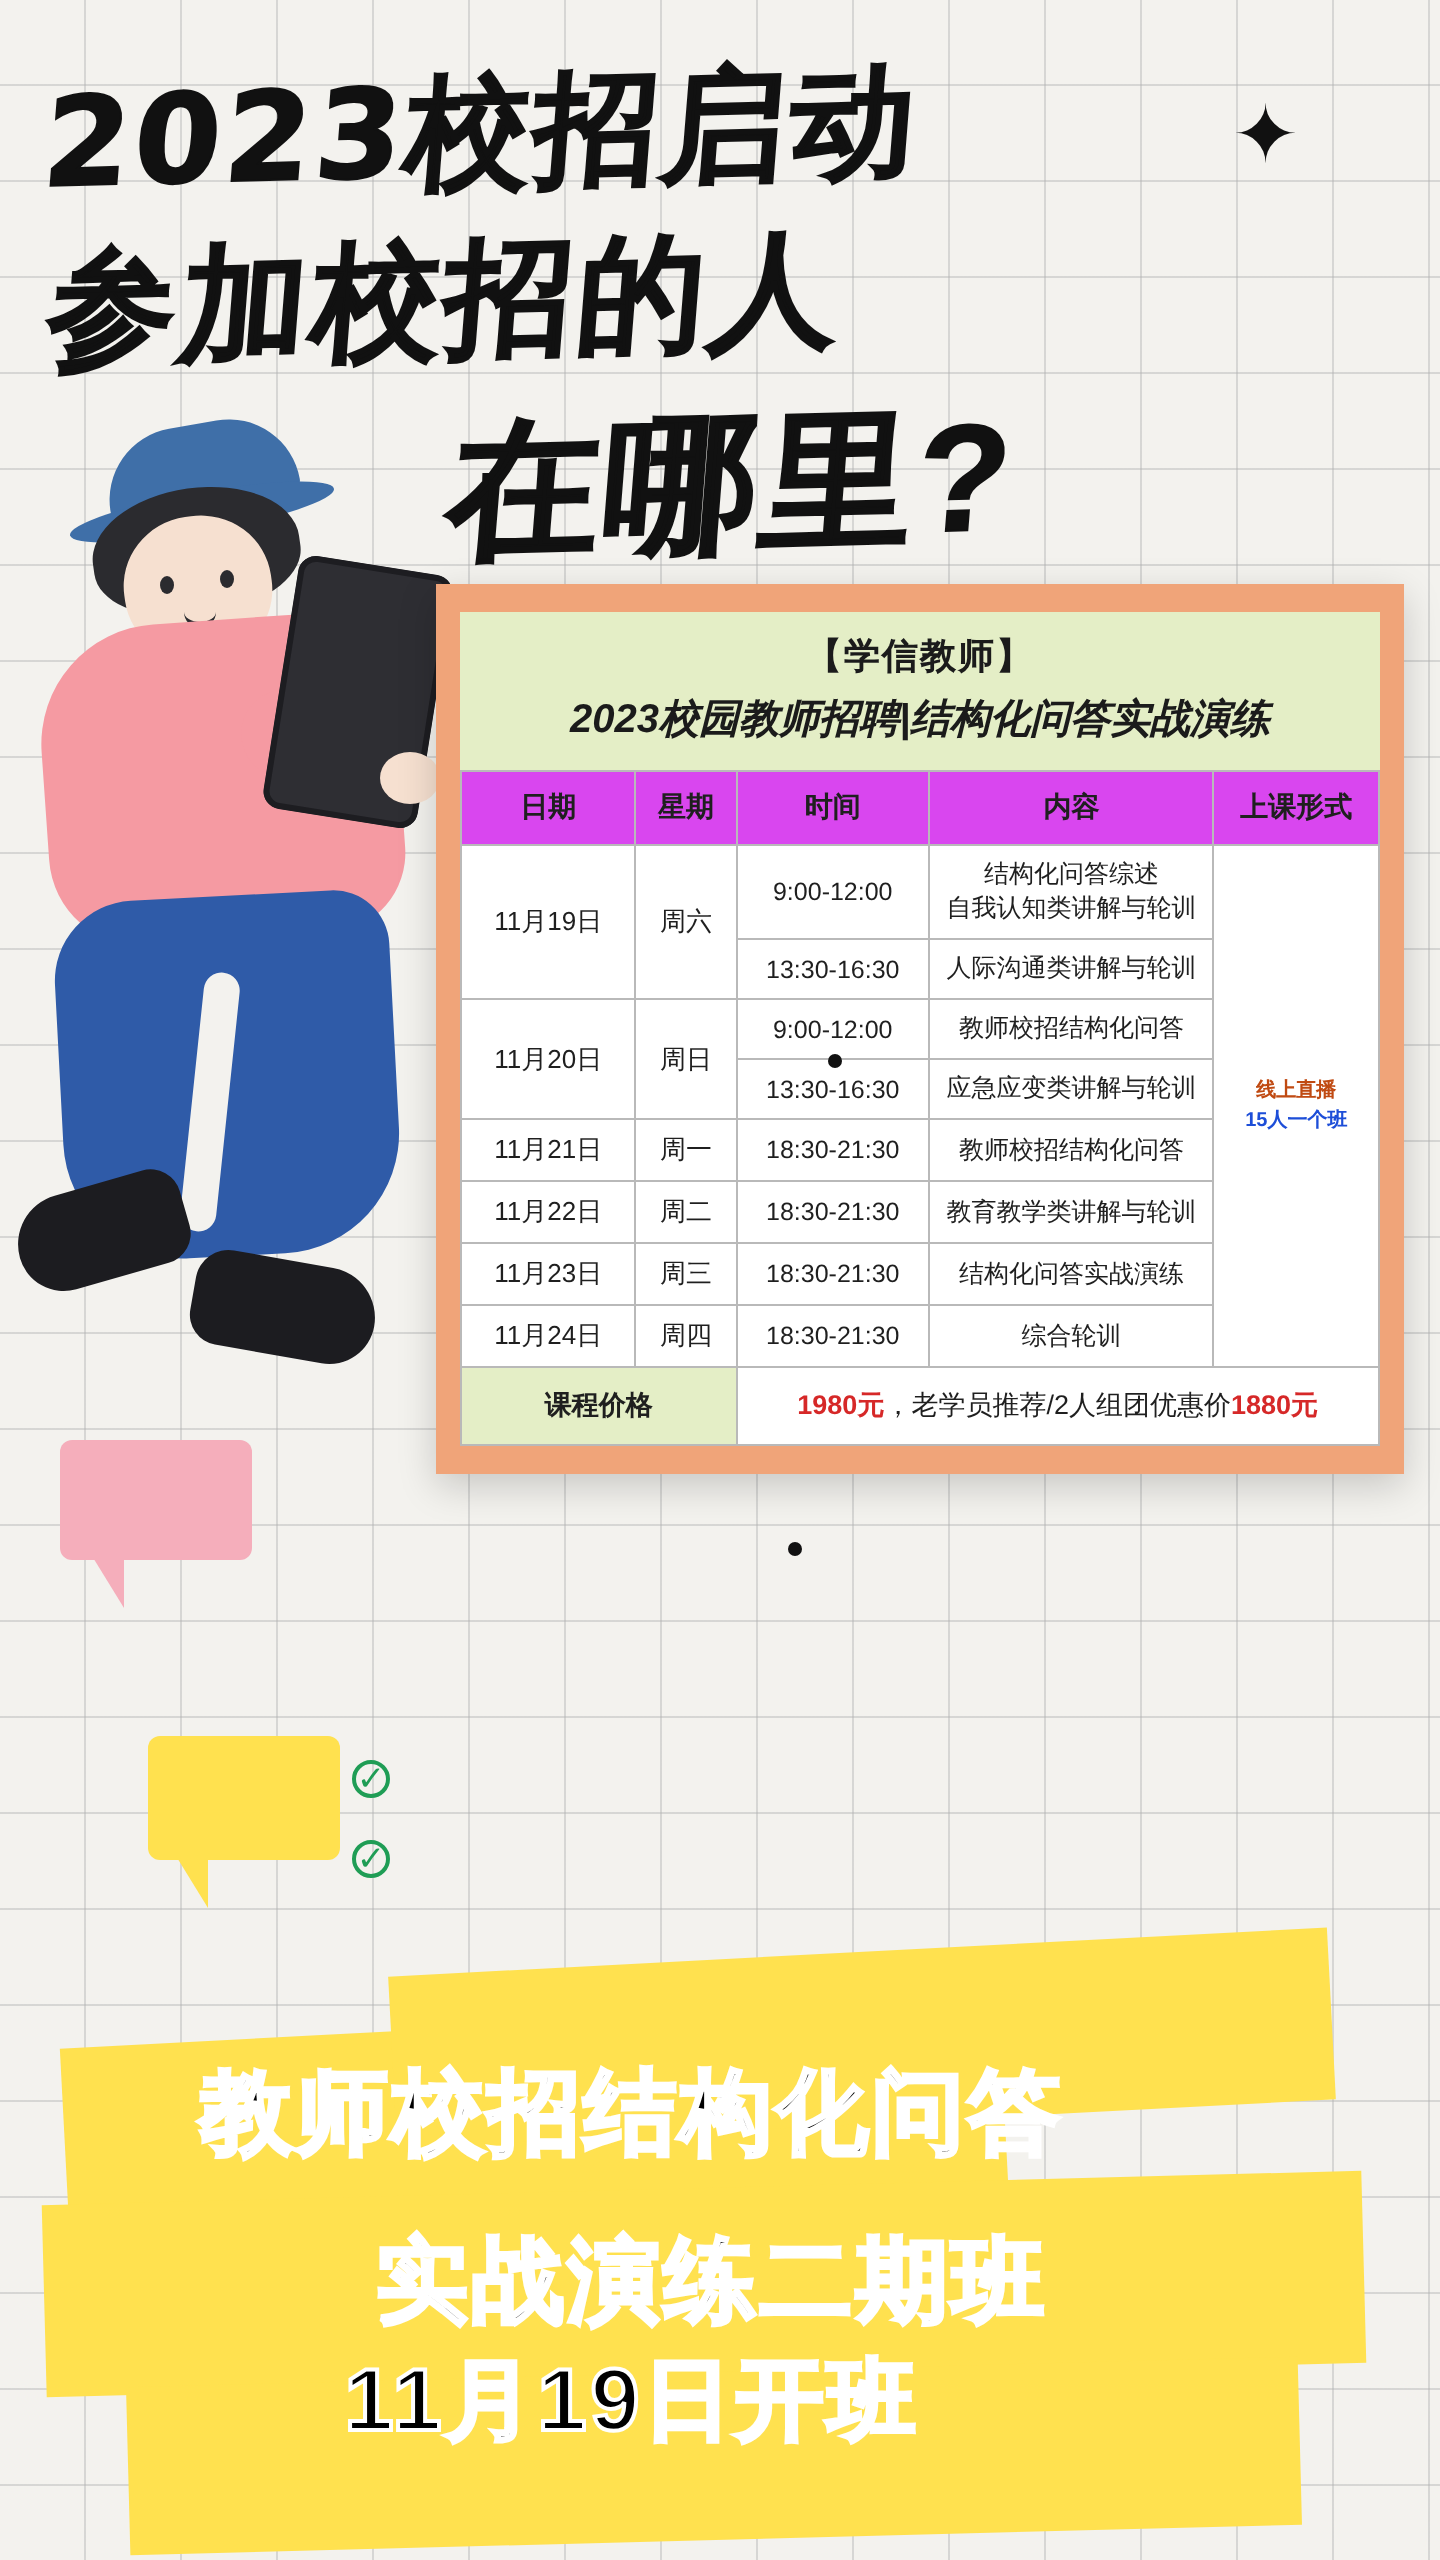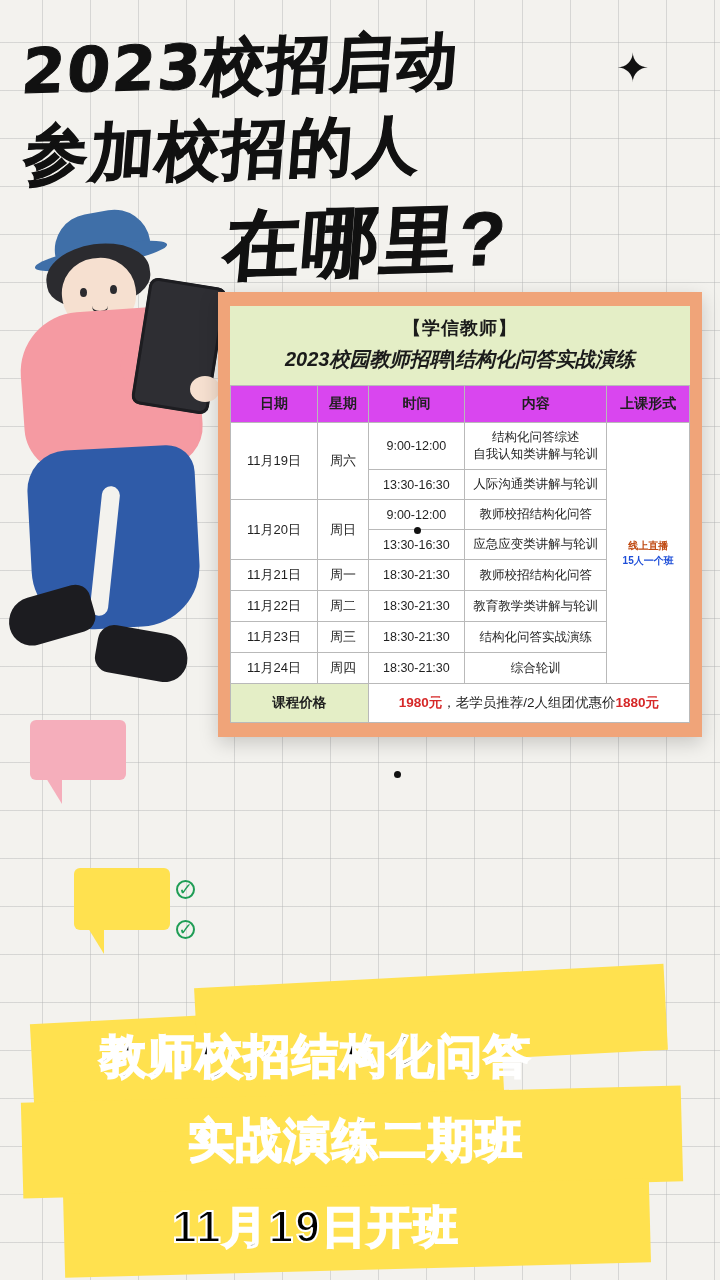--- a/index.html
+++ b/index.html
@@ -179,21 +179,21 @@
   .band-4{left:64px;top:1186px;width:586px;height:84px;transform:rotate(-1.5deg);}
 
   .bottom-text{
     position:absolute;left:0;width:632px;text-align:center;
     color:#000000;font-weight:900;letter-spacing:2px;
     -webkit-text-stroke:2px #ffffff;
     font-family:Liberation Sans, sans-serif;
   }
   .bt1{top:1026px;font-size:46px;}
   .bt2{top:1110px;font-size:46px;margin-left:40px;}
-  .bt3{top:1198px;font-size:44px;}
+  .bt3{top:1171px;font-size:44px;}
 </style>
 </head>
 <body>
 
 <div class="bg-grid"></div>
 
 <div class="headline">
   <div class="hl-line hl1">2023校招启动</div>
   <div class="hl-line hl2">参加校招的人</div>
   <div class="hl-line hl3">在哪里?</div>

